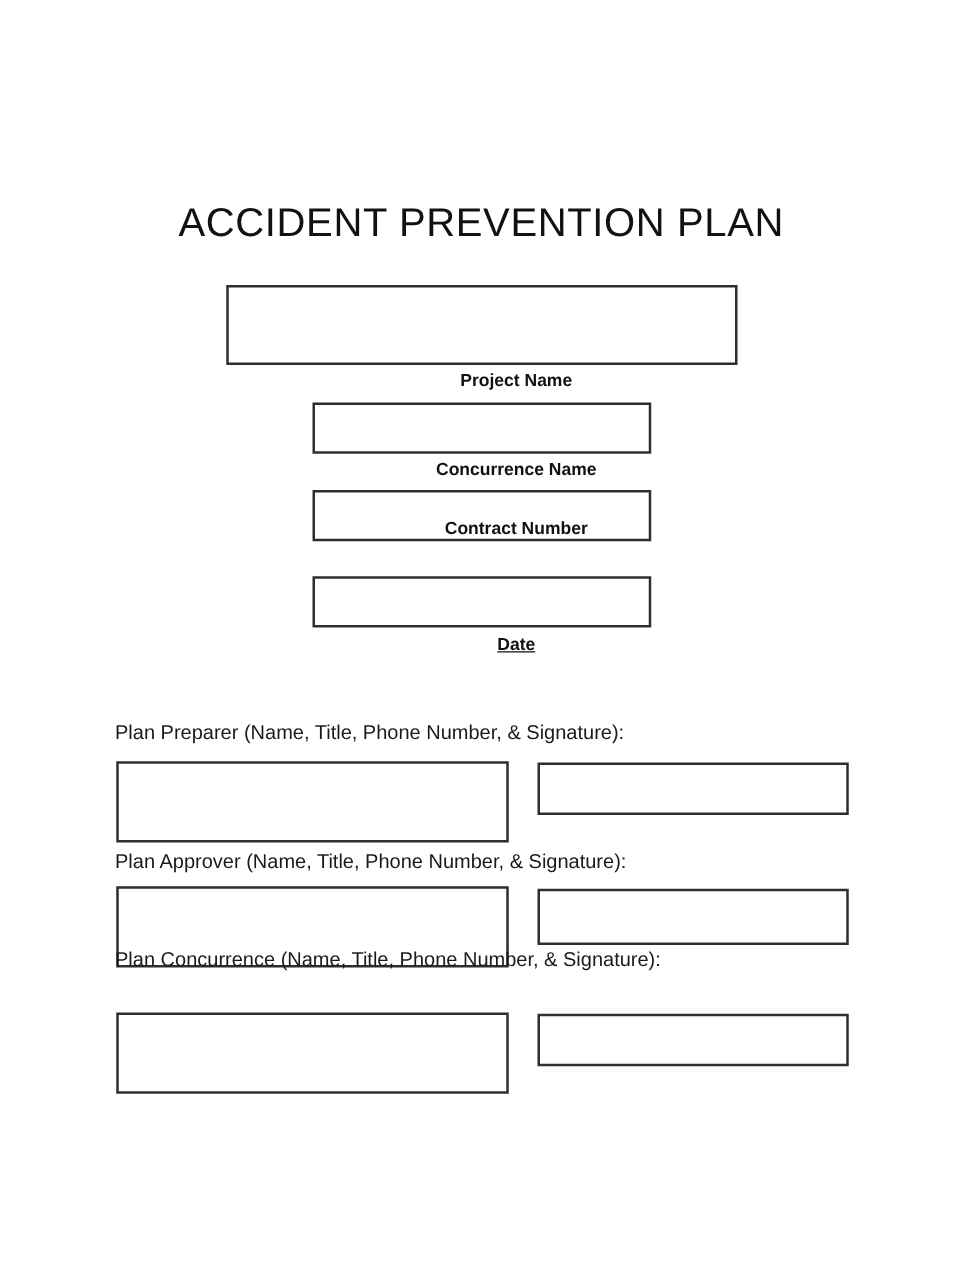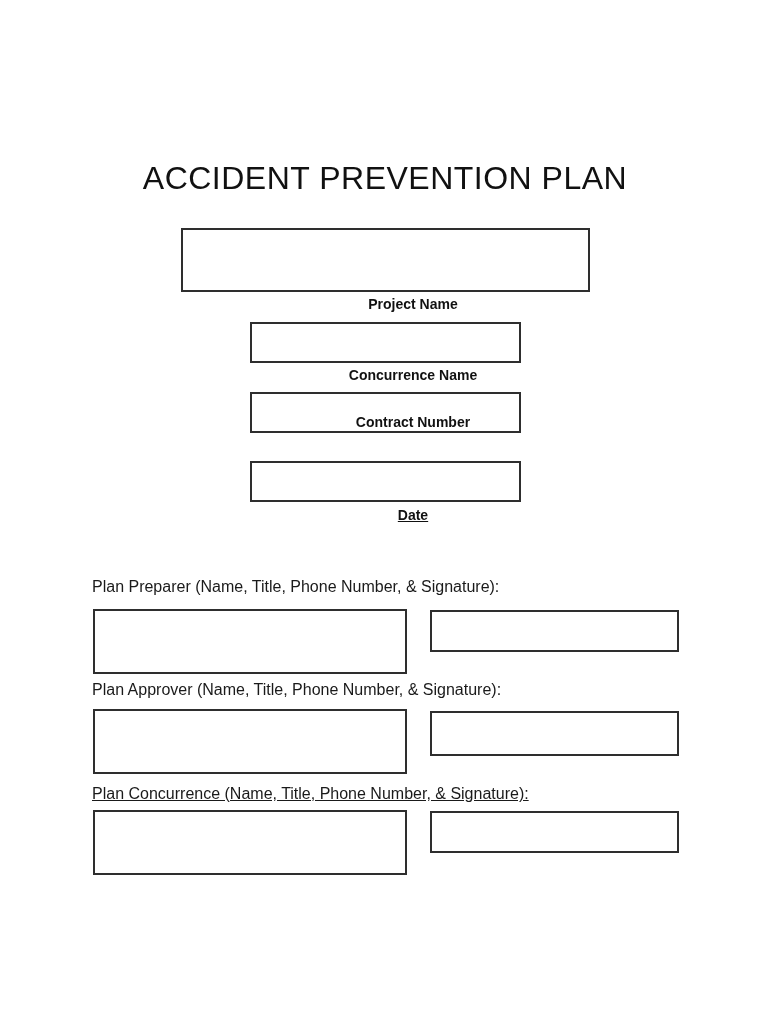--- a/index.html
+++ b/index.html
@@ -71,21 +71,21 @@
 
   
   .lbl-preparer    { top: 579px; }
   .box-preparer-info { left: 93px;  top: 609px; width: 314px; height: 65px; }
   .box-preparer-sig  { left: 430px; top: 610px; width: 249px; height: 42px; }
 
   .lbl-approver    { top: 682px; }
   .box-approver-info { left: 93px;  top: 709px; width: 314px; height: 65px; }
   .box-approver-sig  { left: 430px; top: 711px; width: 249px; height: 45px; }
 
-  .lbl-concurrence { top: 786px; text-decoration: underline; }
+  .lbl-concurrence { top: 761px; }
   .box-concurrence-info { left: 93px;  top: 810px; width: 314px; height: 65px; }
   .box-concurrence-sig  { left: 430px; top: 811px; width: 249px; height: 42px; }
 </style>
 </head>
 <body>
 
 <div class="page">
 
   <h1 class="doc-title">ACCIDENT PREVENTION PLAN</h1>
 

